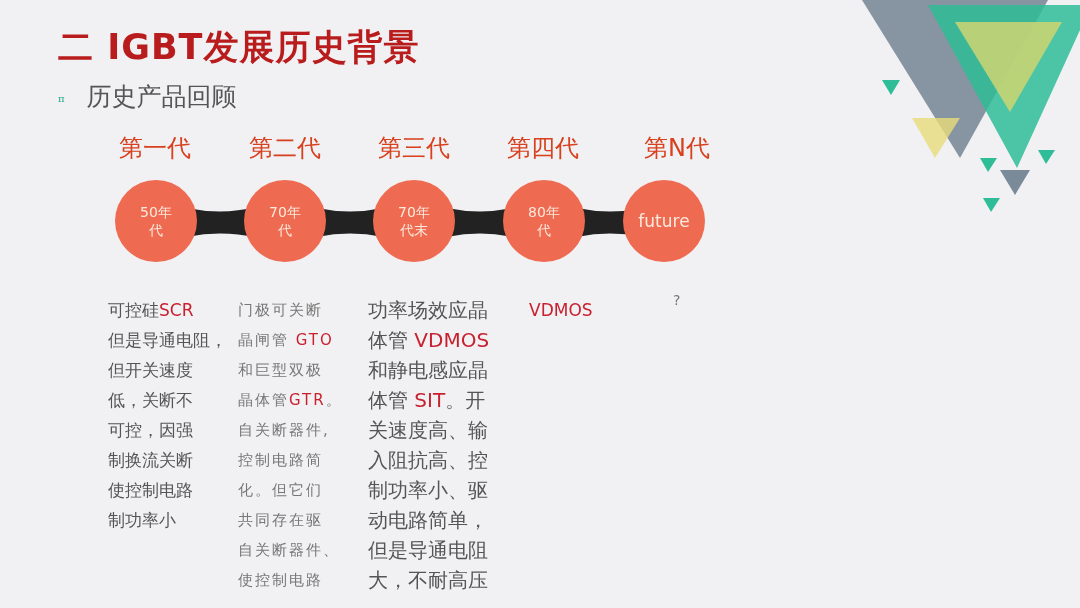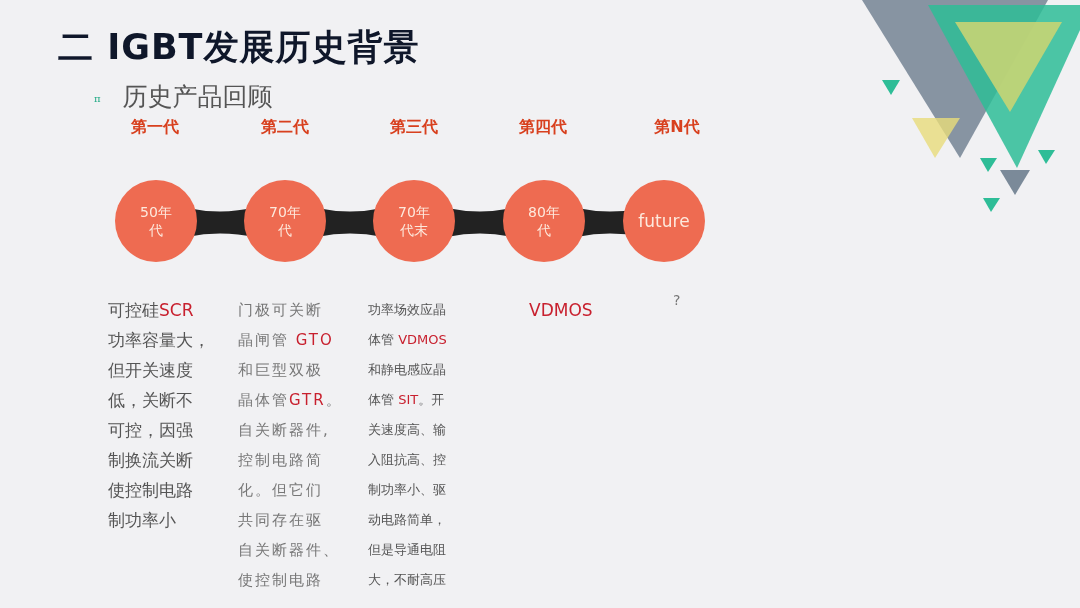--- a/index.html
+++ b/index.html
@@ -1,22 +1,22 @@
 <!DOCTYPE html>
 <html><head>
 <meta charset="utf-8">
 <style>
   html, body { margin:0; padding:0; }
   body { width:1080px; height:608px; background:#f1f1f3; position:relative; overflow:hidden;
     font-family:"DejaVu Sans", sans-serif; }
-  .title { position:absolute; left:58px; top:24px; font-size:35px; font-weight:bold; color:#0f172a; letter-spacing:1px; }
-  .subtitle { position:absolute; left:58px; top:80px; font-size:25px; color:#555; font-family:"DejaVu Serif", serif;margin-left:36px; }
+  .title { position:absolute; left:58px; top:24px; font-size:35px; font-weight:bold; color:#b91c1c; letter-spacing:1px; }
+  .subtitle { position:absolute; left:58px; top:80px; font-size:25px; color:#555; font-family:"DejaVu Serif", serif; }
   .subtitle .bullet { font-size:10px; color:#1fa983; margin-right:22px; vertical-align:middle; }
   .deco { position:absolute; left:0; top:0; }
-  .gen { position:absolute; top:117px; font-size:16px; font-weight:bold; color:#d8401e; text-align:center; width:120px; }
+  .gen { position:absolute; top:132px; font-size:24px; font-weight:normal; color:#d8401e; text-align:center; width:120px; }
   .chain { position:absolute; left:115px; top:180px; width:600px; height:85px; }
   .circle { position:absolute; top:180px; width:82px; height:82px; border-radius:50%; background:#ee6b51;
     color:#fde9dd; font-size:14px; text-align:center; display:flex; align-items:center; justify-content:center; line-height:1.3; }
   .desc { position:absolute; top:295px; color:#555; font-size:17px; line-height:30px; }
   .desc .red { color:#c8202e;margin-top:20px; }
   .q { position:absolute; left:673px; top:292px; color:#777; font-size:14px; }
 </style>
 </head>
 <body>
 
@@ -58,35 +58,35 @@
   </div>
 <div class="circle" style="left:503px">
     <div><span>80年</span><br><span>代</span></div>
   </div>
 <div class="circle" style="left:623px;font-size:17px">
     <span>future</span>
   </div>
 
 <div class="desc" style="left:108px;width:125px">
   <span>可控硅</span><span class="red">SCR</span><br>
-  <span>功率容量大，</span><br><span>但开关速度</span><br>
+  <span>但是导通电阻，</span><br><span>但开关速度</span><br>
   <span>低，关断不</span><br><span>可控，因强</span><br>
   <span>制换流关断</span><br><span>使控制电路</span><br>
   <span>制功率小</span>
 </div>
 <div class="desc" style="left:238px;width:120px;color:#777;letter-spacing:2px;font-size:15px">
   <span>门极可关断</span><br>
   <span>晶闸管 </span><span class="red">GTO</span><br>
   <span>和巨型双极</span><br>
   <span>晶体管</span><span class="red">GTR</span><span>。</span><br>
   <span>自关断器件,</span><br><span>控制电路简</span><br>
   <span>化。但它们</span><br><span>共同存在驱</span><br>
   <span>自关断器件、</span><br><span>使控制电路</span>
 </div>
-<div class="desc" style="left:368px;width:125px;font-size:13px">
+<div class="desc" style="left:368px;width:125px;font-size:20px">
   <span>功率场效应晶</span><br>
   <span>体管 </span><span class="red">VDMOS</span><br>
   <span>和静电感应晶</span><br>
   <span>体管 </span><span class="red">SIT</span><span>。开</span><br>
   <span>关速度高、输</span><br><span>入阻抗高、控</span><br>
   <span>制功率小、驱</span><br><span>动电路简单，</span><br>
   <span>但是导通电阻</span><br><span>大，不耐高压</span>
 </div>
 <div class="desc" style="left:529px;color:#c8202e">VDMOS</div>
 <div class="q">?</div>

